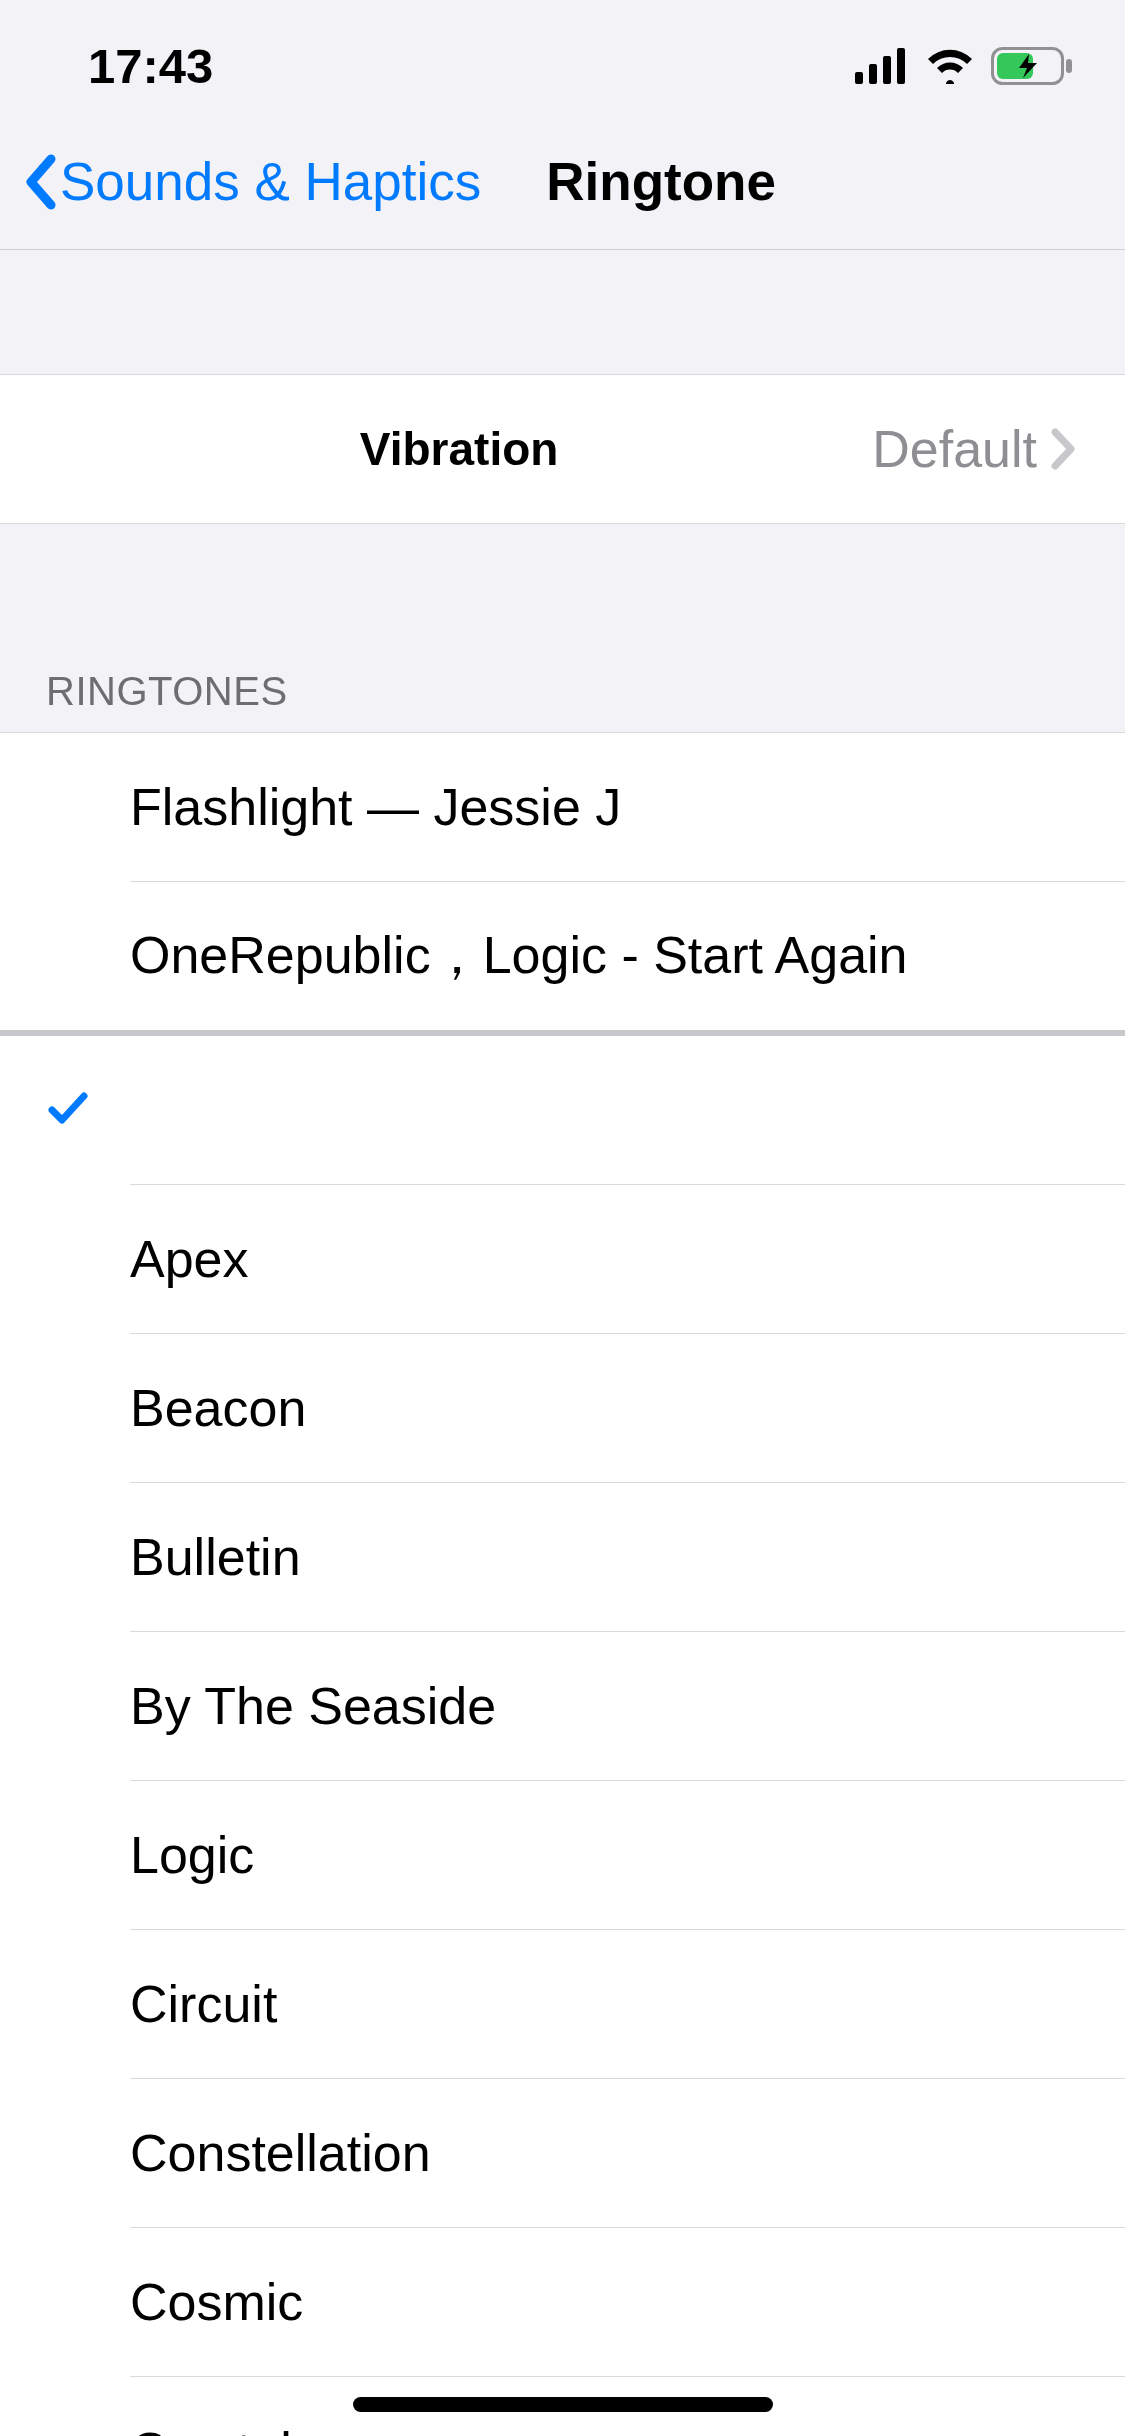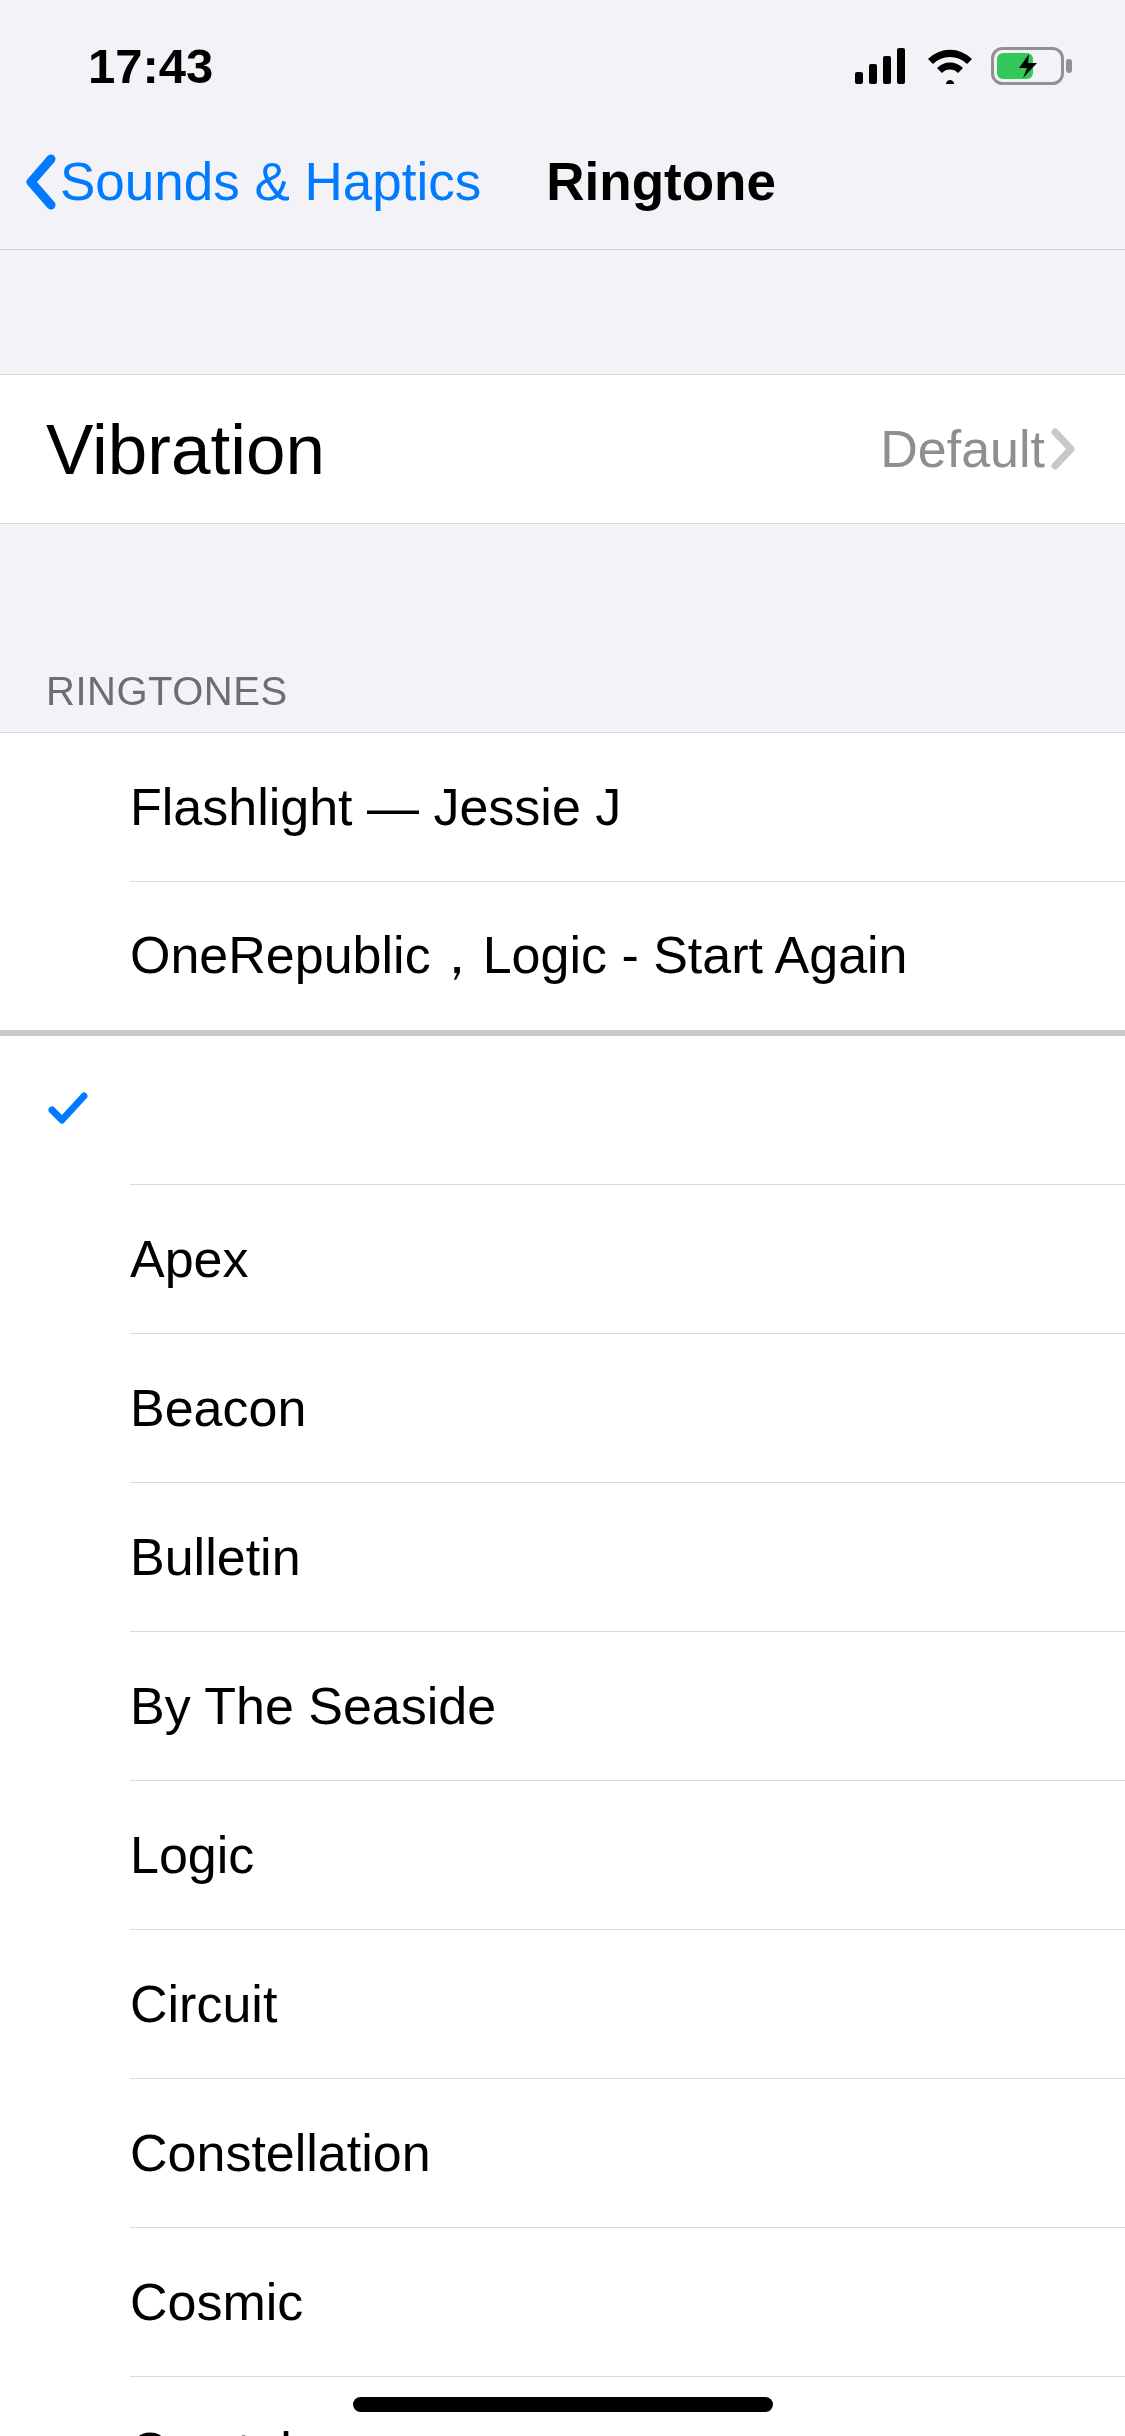--- a/index.html
+++ b/index.html
@@ -73,30 +73,31 @@
       border-bottom: 1px solid rgba(0,0,0,0.15);
     }
     .row {
       display: flex;
       align-items: center;
       min-height: 148px;
       padding: 0 46px;
       position: relative;
     }
     .row-label {
-      font-size: 71px;
-      font-weight: 400;
+      font-size: 46px;
+      font-weight: 700;
       color: #000;
       flex: 1;
+      text-align: center;
     }
     .row-value {
       font-size: 52px;
       font-weight: 400;
       color: #8e8e93;
-      margin-right: 4px;
+      margin-right: 12px;
     }
     .chevron-right {
       width: 30px;
       height: 42px;
     }
     .section-header {
       font-size: 40px;
       font-weight: 400;
       color: #6d6d72;
       text-transform: uppercase;

